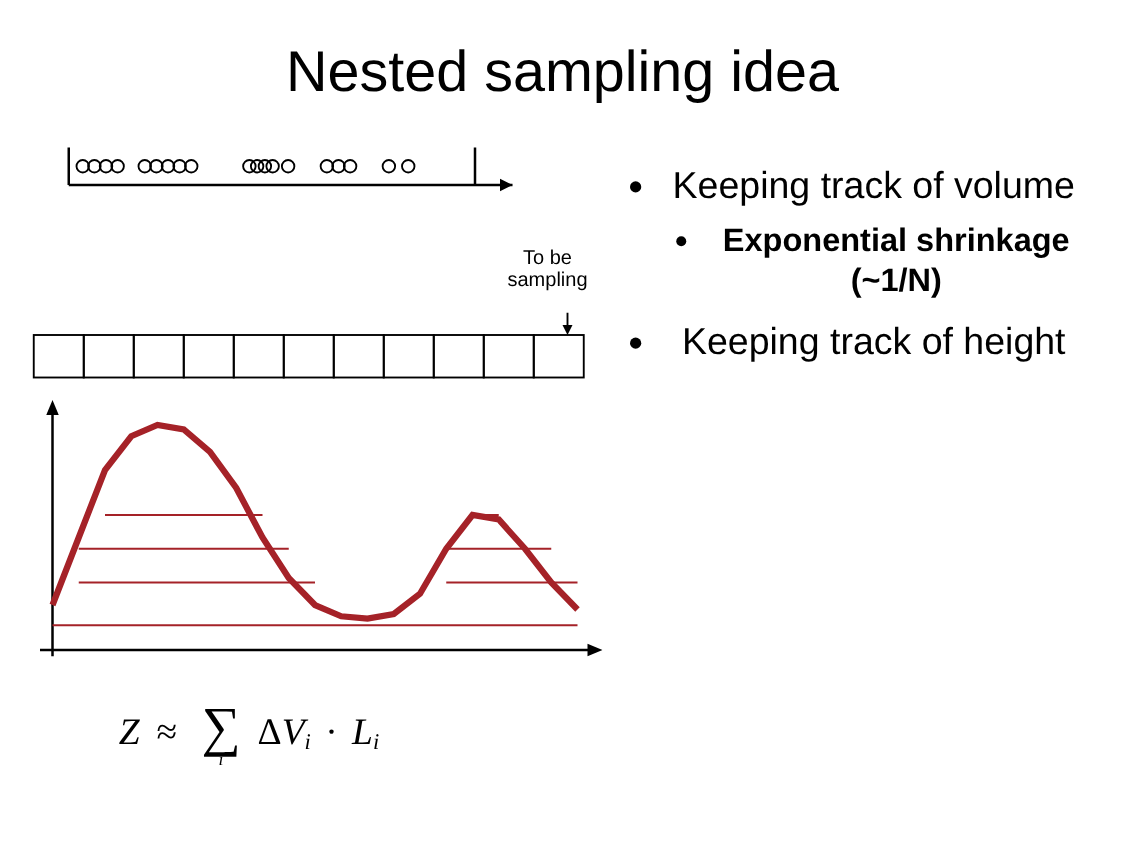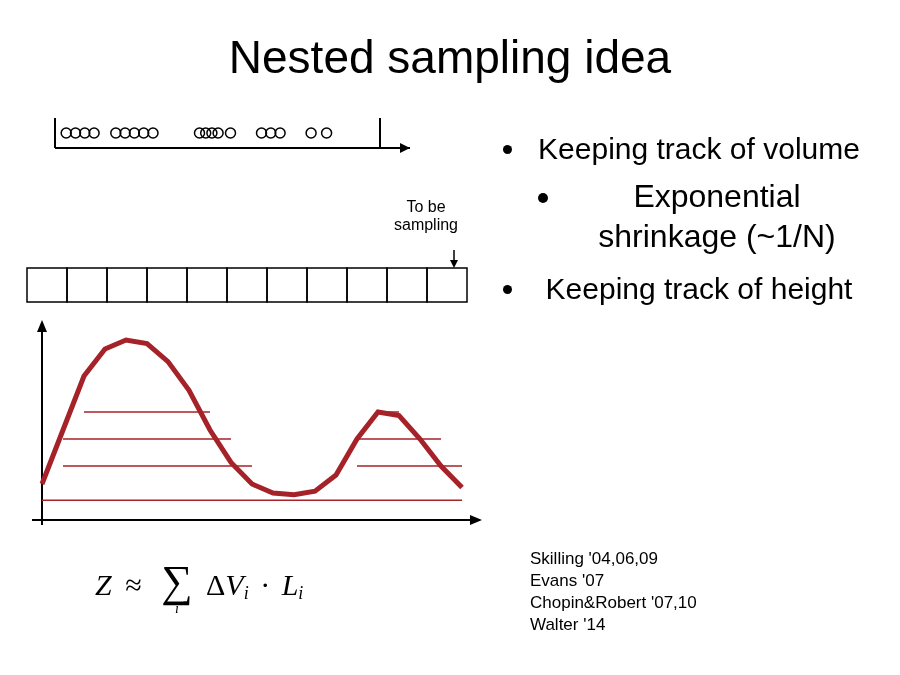--- a/index.html
+++ b/index.html
@@ -31,21 +31,21 @@
     top: 108px;
   }
   .sorted-label {
     position: absolute;
     left: 30px;
     top: 220px;
     font-size: 18px;
   }
   .toreplace-label {
     position: absolute;
-    left: 386px;
+    left: 398px;
     top: 198px;
     font-size: 16px;
     text-align: center;
     line-height: 1.1;
     width: 80px;
   }
   .boxes-row {
     position: absolute;
     left: 22px;
     top: 250px;
@@ -98,21 +98,22 @@
     line-height: 1.25;
   }
   ul.lvl1 > li {
     margin-bottom: 6px;
     text-align: center;
   }
   ul.lvl2 {
     list-style: disc;
     padding-left: 36px;
     margin: 8px 0 14px 0;
-    font-size: 32px;
+    font-size: 26px;
+    font-weight: bold;
   }
   .refs {
     position: absolute;
     left: 530px;
     top: 548px;
     font-size: 17px;
     line-height: 1.3;
   }
 </style>
 </head>
@@ -209,19 +210,13 @@
       <li>
         <span>Keeping track of volume</span>
         <ul class="lvl2">
           <li>Exponential shrinkage (~1/N)</li>
         </ul>
       </li>
       <li>Keeping track of height</li>
     </ul>
   </div>
 
-  <div class="refs">
-    <div>Skilling '04,06,09</div>
-    <div>Evans '07</div>
-    <div>Chopin&amp;Robert '07,10</div>
-    <div>Walter '14</div>
-  </div>
 </div>
 
 </body></html>

